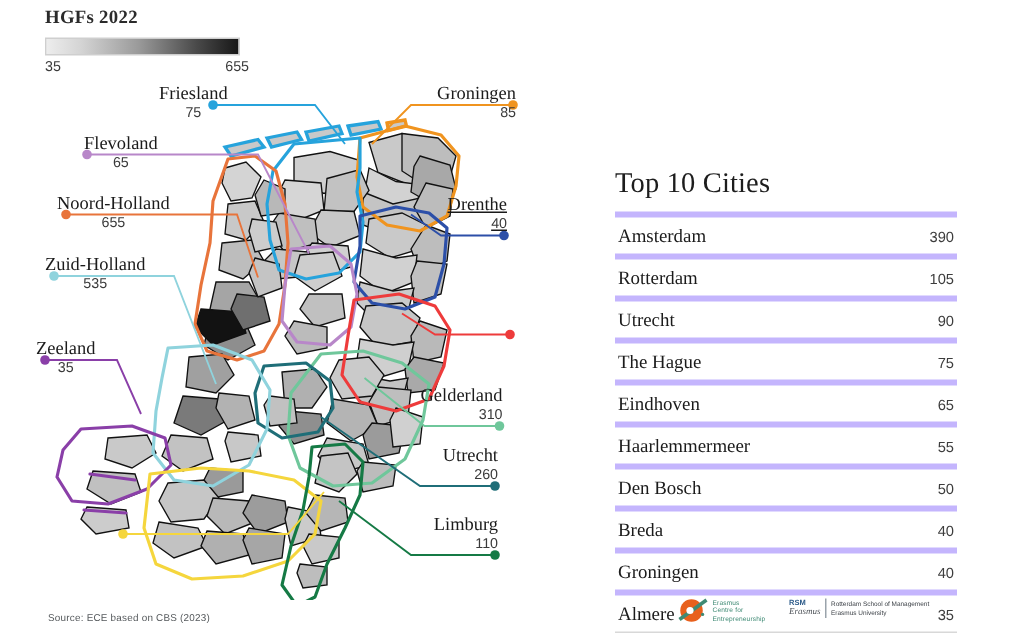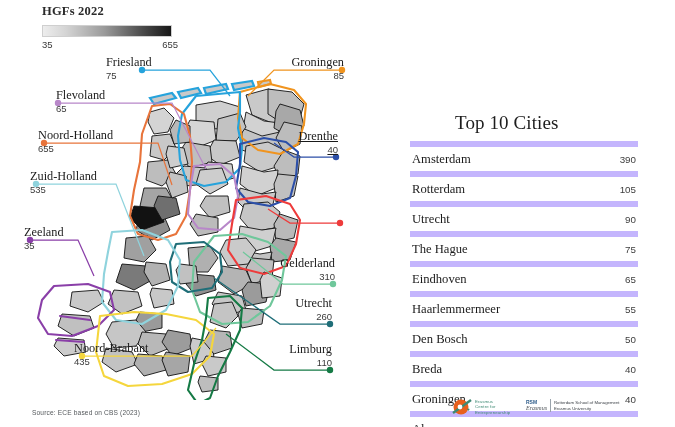--- a/index.html
+++ b/index.html
@@ -3,46 +3,46 @@
 <meta charset="utf-8">
 <style>
   html,body{margin:0;padding:0;}
   body{
     width:675px;height:427px;background:#ffffff;overflow:hidden;
     font-family:"Liberation Serif", serif;color:#1a1a1a;position:relative;
   }
   .root{position:relative;width:675px;height:427px;}
 
   
-  .legend{position:absolute;left:30px;top:4px;width:130px;margin-left:12px;}
+  .legend{position:absolute;left:30px;top:4px;width:130px;}
   .legend-title{font-size:12.5px;font-weight:700;letter-spacing:.2px;color:#2b2b2b;}
   .legend-bar{margin-top:6px;height:12px;width:130px;
      background:linear-gradient(90deg,#ededed 0%,#d4d4d4 18%,#9a9a9a 48%,#4a4a4a 78%,#171717 100%);
      border:1px solid #cfcfcf;box-sizing:border-box;}
   .legend-scale{position:relative;height:14px;margin-top:2px;width:130px;
      font-family:"Liberation Sans",sans-serif;font-size:9.5px;color:#3a3a3a;}
   .legend-min{position:absolute;left:0;top:0;}
   .legend-max{position:absolute;right:-6px;top:0;}
 
   
   .map-wrap{position:absolute;left:0;top:0;width:400px;height:400px;}
   .map-svg{position:absolute;left:0;top:0;}
 
   
   .callout{position:absolute;font-family:"Liberation Serif",serif;}
   .callout .cname{font-size:12.3px;color:#1b1b1b;white-space:nowrap;line-height:13px;}
   .callout .cval{font-family:"Liberation Sans",sans-serif;font-size:9.5px;color:#3a3a3a;line-height:12px;margin-top:1px;}
   .callout.right-anchored{text-align:right;}
-  .callout.left-anchored{text-align:left;}
+  .callout.left-anchored{text-align:center;}
 
   
   .table-panel{position:absolute;left:410px;top:112px;width:228px;}
-  .table-title{font-size:19px;color:#1d1d1d;letter-spacing:.1px;padding-bottom:7px;margin-left:45px;}
+  .table-title{font-size:19px;color:#1d1d1d;letter-spacing:.1px;padding-bottom:7px;}
   .trow{display:flex;align-items:baseline;justify-content:space-between;
-        border-top:6px solid #c4b5fd;padding:4.5px 2px 4.5px 2px;}
+        border-top:4px solid #c4b5fd;padding:4.5px 2px 4.5px 2px;}
   .trow:last-child{border-bottom:1px solid #d8d8d8;}
   .tcity{font-size:12.6px;color:#1b1b1b;}
   .tval{font-family:"Liberation Sans",sans-serif;font-size:9.8px;color:#3d3d3d;margin-left:28px;}
 
   
   .source{position:absolute;left:32px;top:409px;
      font-family:"Liberation Sans",sans-serif;font-size:6.6px;color:#55595c;letter-spacing:.15px;}
   .logos{position:absolute;left:452px;top:397px;width:190px;height:28px;}
   .logo-ece{position:absolute;left:0;top:1px;display:flex;align-items:center;gap:3px;}
   .ece-text{font-family:"Liberation Sans",sans-serif;font-size:4.4px;line-height:5.6px;color:#3f8a74;letter-spacing:.1px;}
@@ -273,24 +273,20 @@
     <div class="callout right-anchored" style="left:238px;top:257px;width:97px;">
       <div class="cname">Gelderland</div>
       <div class="cval">310</div>
     </div>
 
     <div class="callout right-anchored" style="left:242px;top:297px;width:90px;">
       <div class="cname">Utrecht</div>
       <div class="cval">260</div>
     </div>
 
-    <div class="callout left-anchored" style="left:74px;top:342px;">
-      <div class="cname">Noord-Brabant</div>
-      <div class="cval">435</div>
-    </div>
 
     <div class="callout right-anchored" style="left:244px;top:343px;width:88px;">
       <div class="cname">Limburg</div>
       <div class="cval">110</div>
     </div>
   </div>
 
   <div class="table-panel">
     <div class="table-title">Top 10 Cities</div>
     <div id="city-rows">

